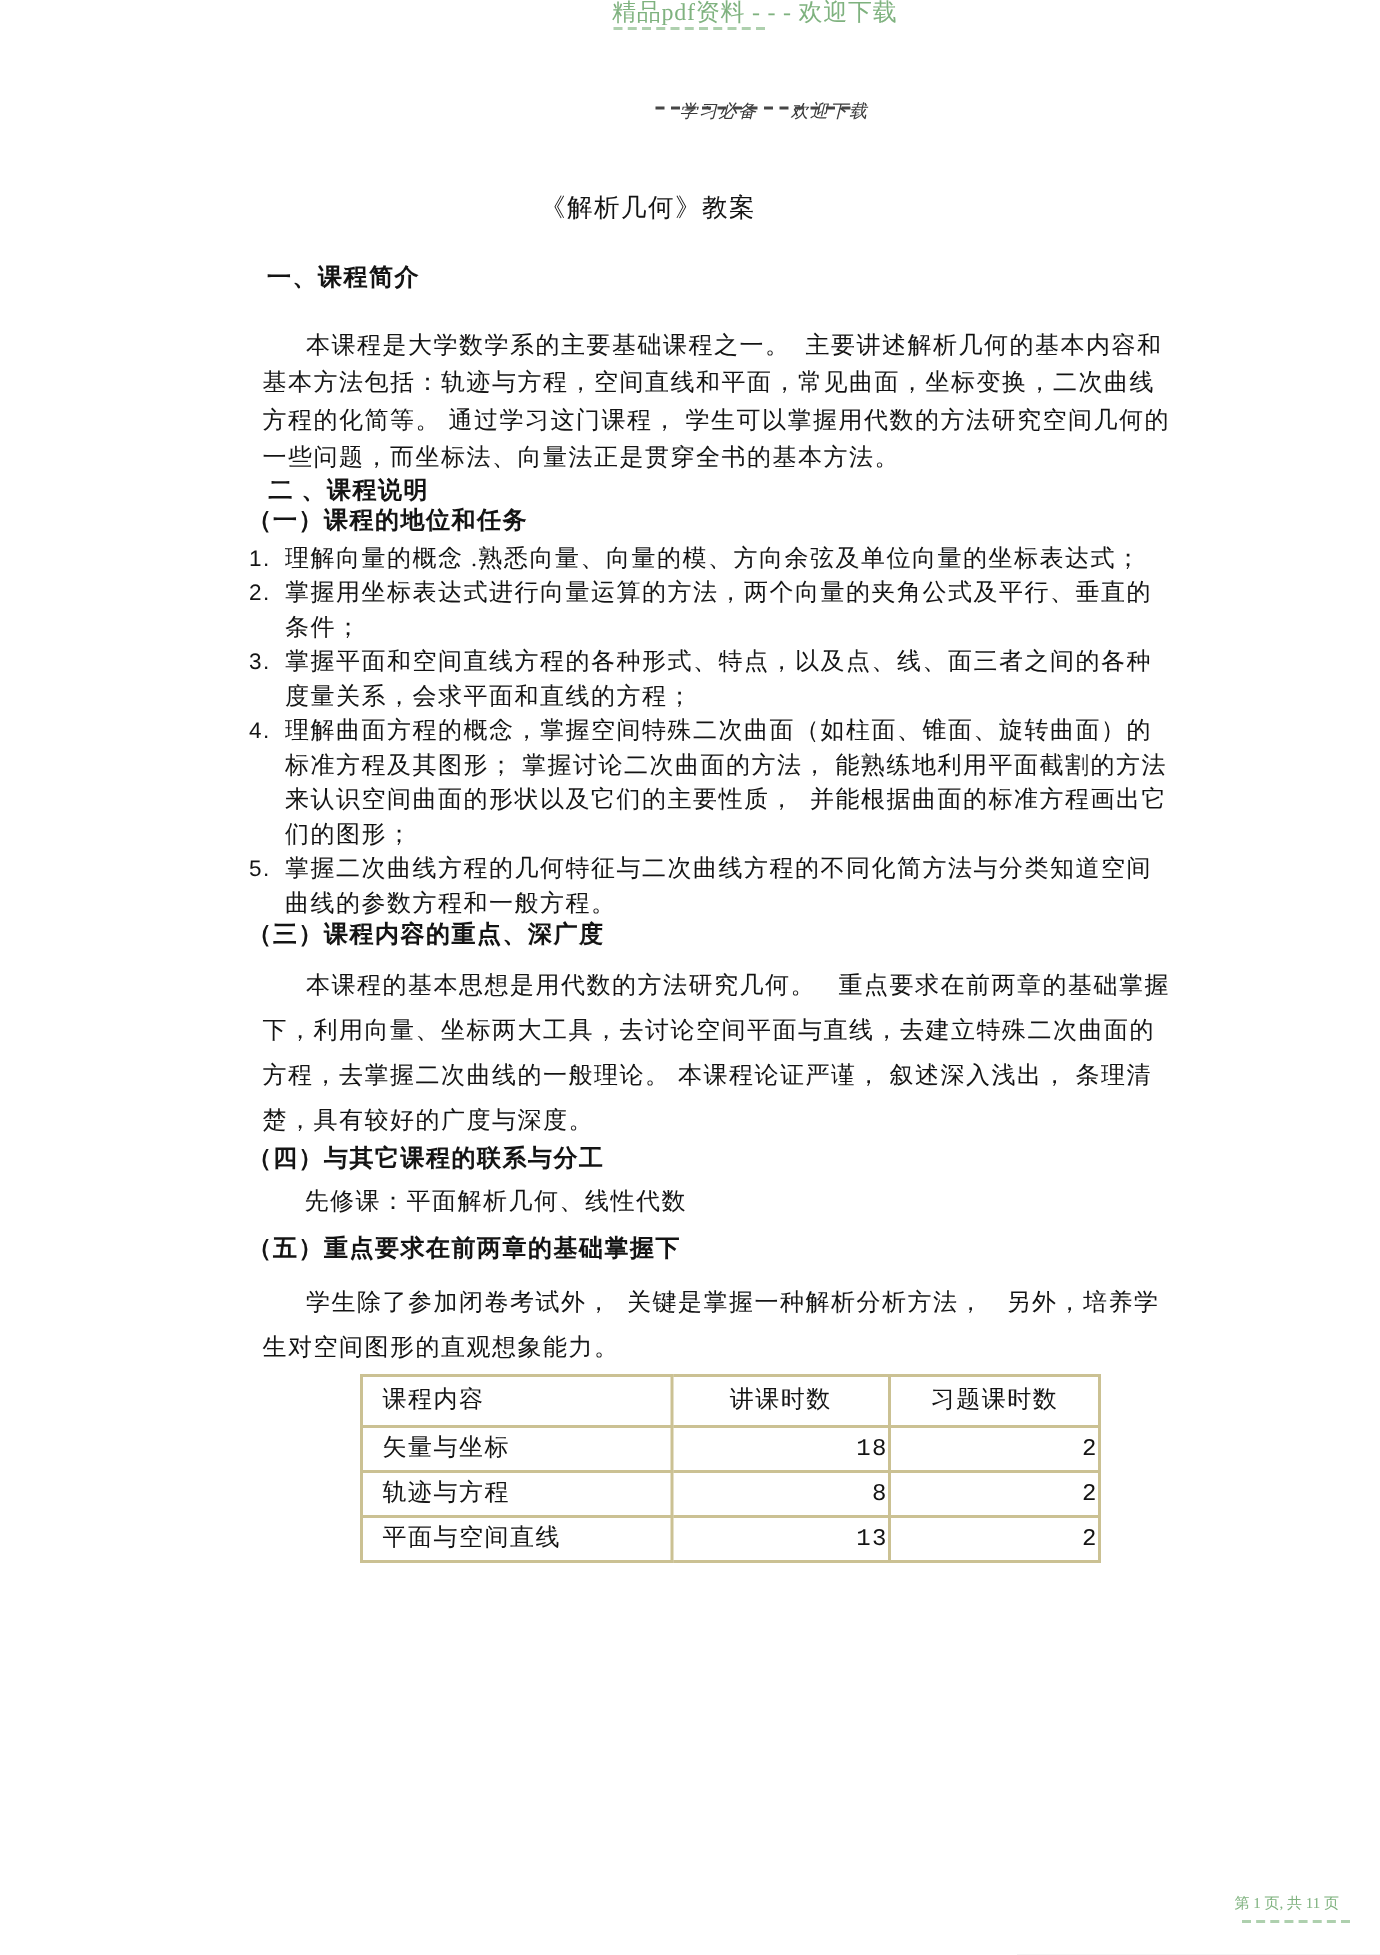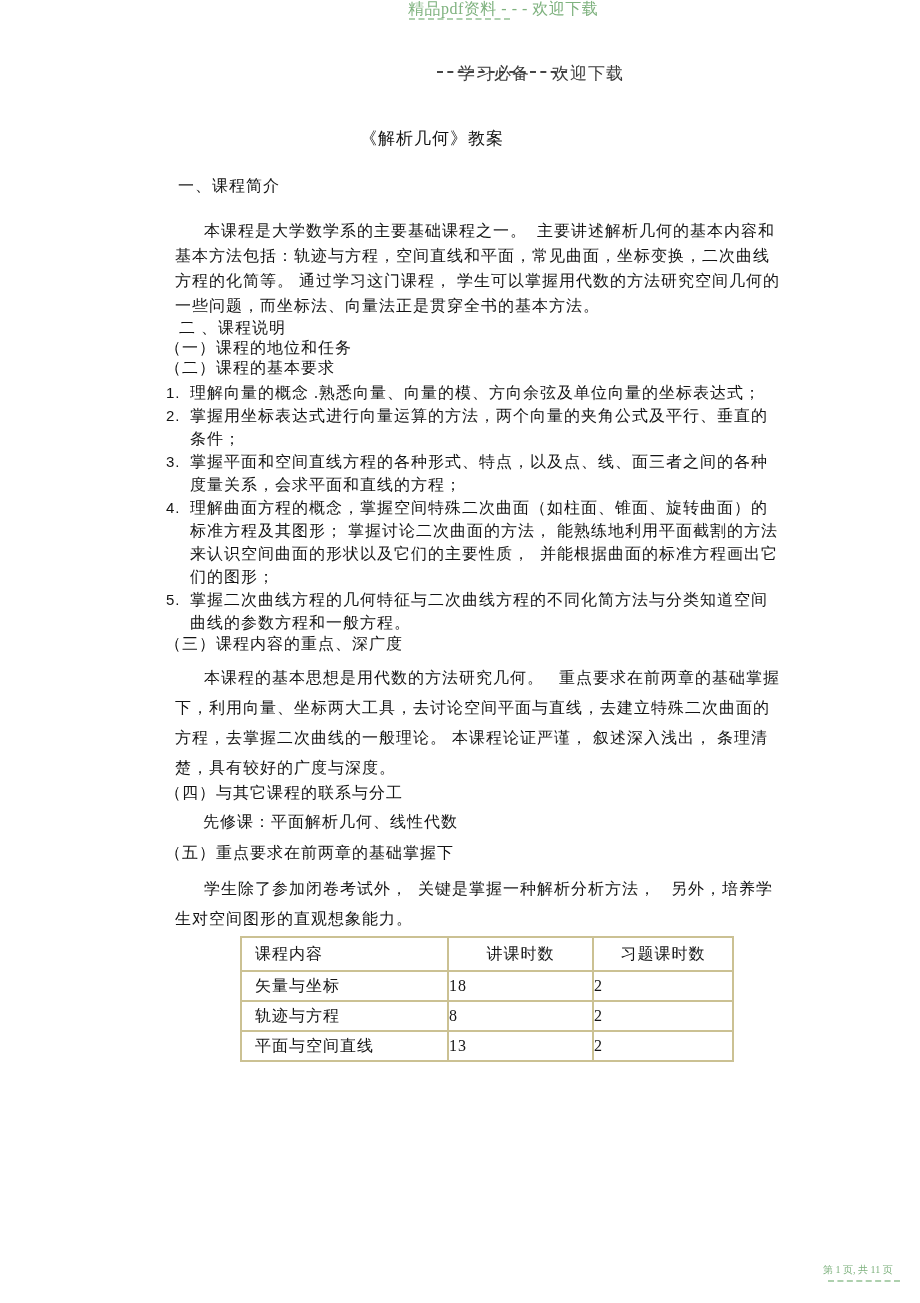--- a/index.html
+++ b/index.html
@@ -20,39 +20,39 @@
     color:#7fb27f; letter-spacing:0.5px;
     white-space:pre;
   }
   .wm-dash {
     position:absolute; top:18px; left:409px; width:101px; height:0;
     border-top:2px dashed #aed0ae;
   }
   
   .hdr {
     position:absolute; top:53px; left:437px;
-    font-size:17px; line-height:14px; color:#3a3a3a;
-    letter-spacing:1px; white-space:pre;
+    font-size:12px; line-height:14px; color:#3a3a3a;
+    letter-spacing:1px; white-space:pre;font-style:italic;
   }
   .hdr-right { margin-left:22px; }
   .hdr-dash {
     position:absolute; top:71px; left:437px; width:130px; height:0;
     border-top:2px dashed #464646;
   }
   
   .content {
     position:absolute; top:120px; left:165px; width:618px;
     font-size:16px; letter-spacing:1px; line-height:20px;
   }
   .doc-title {
     margin-top:8px; text-align:center;
     font-size:17px; line-height:22px;
     transform:translateX(-42px);
   }
-  .heading { font-size:16px; font-weight:normal; line-height:20px; }
+  .heading { font-size:16px; font-weight:bold; line-height:20px; }
   .pl13 { padding-left:13px; }
   .pl14 { padding-left:14px; }
   .pl8  { padding-left:8px; }
   .h-s1   { margin-top:26px; }
   .para {
     margin-left:10px; text-indent:29px;
     white-space:pre-wrap; word-break:break-all;
   }
   .p-intro { margin-top:22px; line-height:25px; }
   .p-sub1  { margin-top:8px;  line-height:31px; }
@@ -84,22 +84,22 @@
     background:#ffffff;
   }
   .course-table th { padding:6px 10px; }
   .course-table td { padding:4px 0; }
   .col-c1 { width:207px; }
   .col-c2 { width:145px; }
   .col-c3 { width:140px; }
   .cell-left { text-align:left; padding-left:13px !important; }
   .cell-center { text-align:center; }
   .cell-num {
-    text-align:left;
-    font-family:Liberation Serif, serif;
+    text-align:right;
+    font-family:Liberation Mono, monospace;
     font-size:15px; letter-spacing:0;
   }
   
   .footer {
     position:absolute; top:1264px; left:823px;
     font-size:10px; line-height:12px;
     color:#7fb27f; white-space:pre;
   }
   .footer-dash {
     position:absolute; top:1280px; left:828px; width:72px; height:0;
@@ -125,21 +125,20 @@
 
     <div class="heading h-s1 pl13">一、课程简介</div>
 
     <p class="para p-intro">本课程是大学数学系的主要基础课程之一。  主要讲述解析几何的基本内容和基本方法包括：轨迹与方程，空间直线和平面，常见曲面，坐标变换，二次曲线方程的化简等。 通过学习这门课程， 学生可以掌握用代数的方法研究空间几何的一些问题，而坐标法、向量法正是贯穿全书的基本方法。</p>
 
     <div class="heading pl14">二 、课程说明</div>
 
     <div class="heading">（一）课程的地位和任务</div>
 
 
-    <div class="heading">（二）课程的基本要求</div>
 
     <div class="req-list">
       <div class="req">
         <span class="req-num">1.</span><span class="req-text">理解向量的概念 .熟悉向量、向量的模、方向余弦及单位向量的坐标表达式；</span>
       </div>
       <div class="req">
         <span class="req-num">2.</span><span class="req-text">掌握用坐标表达式进行向量运算的方法，两个向量的夹角公式及平行、垂直的条件；</span>
       </div>
       <div class="req">
         <span class="req-num">3.</span><span class="req-text">掌握平面和空间直线方程的各种形式、特点，以及点、线、面三者之间的各种度量关系，会求平面和直线的方程；</span>

